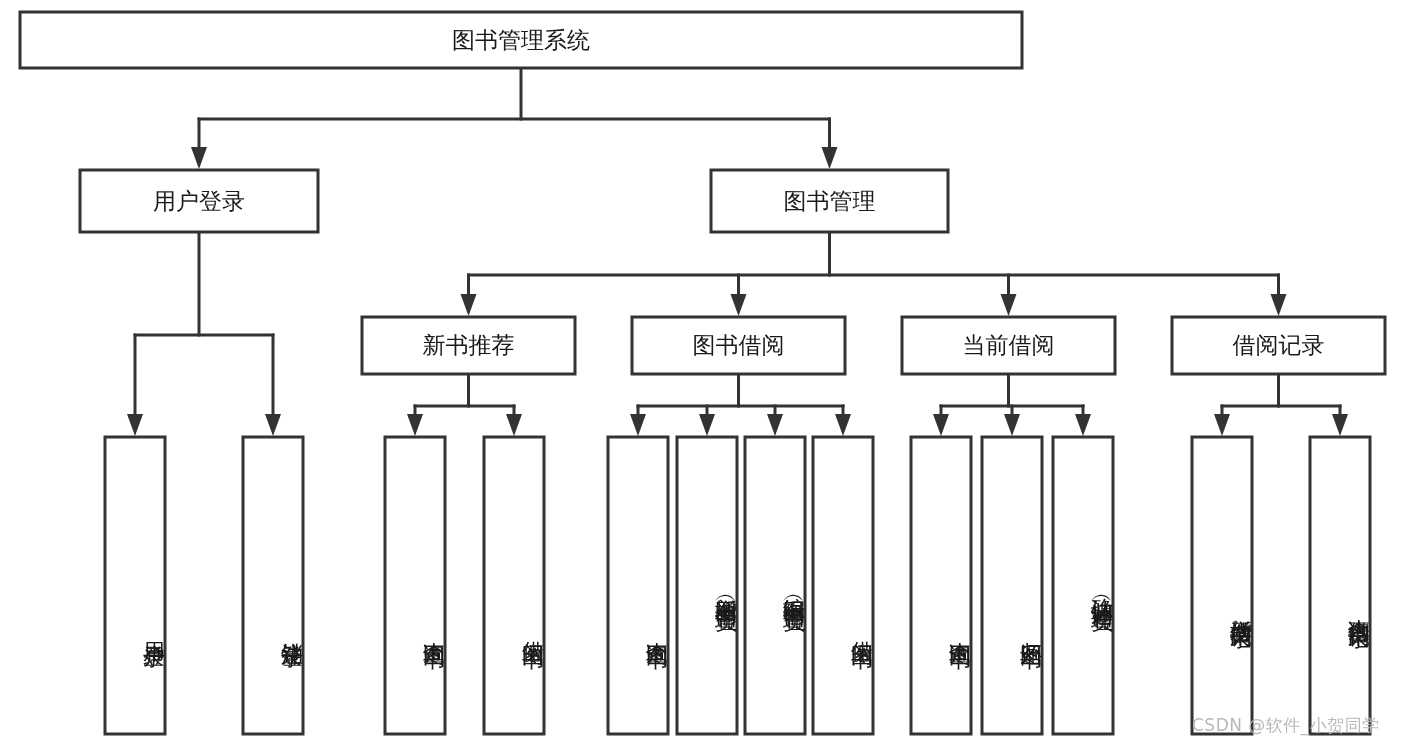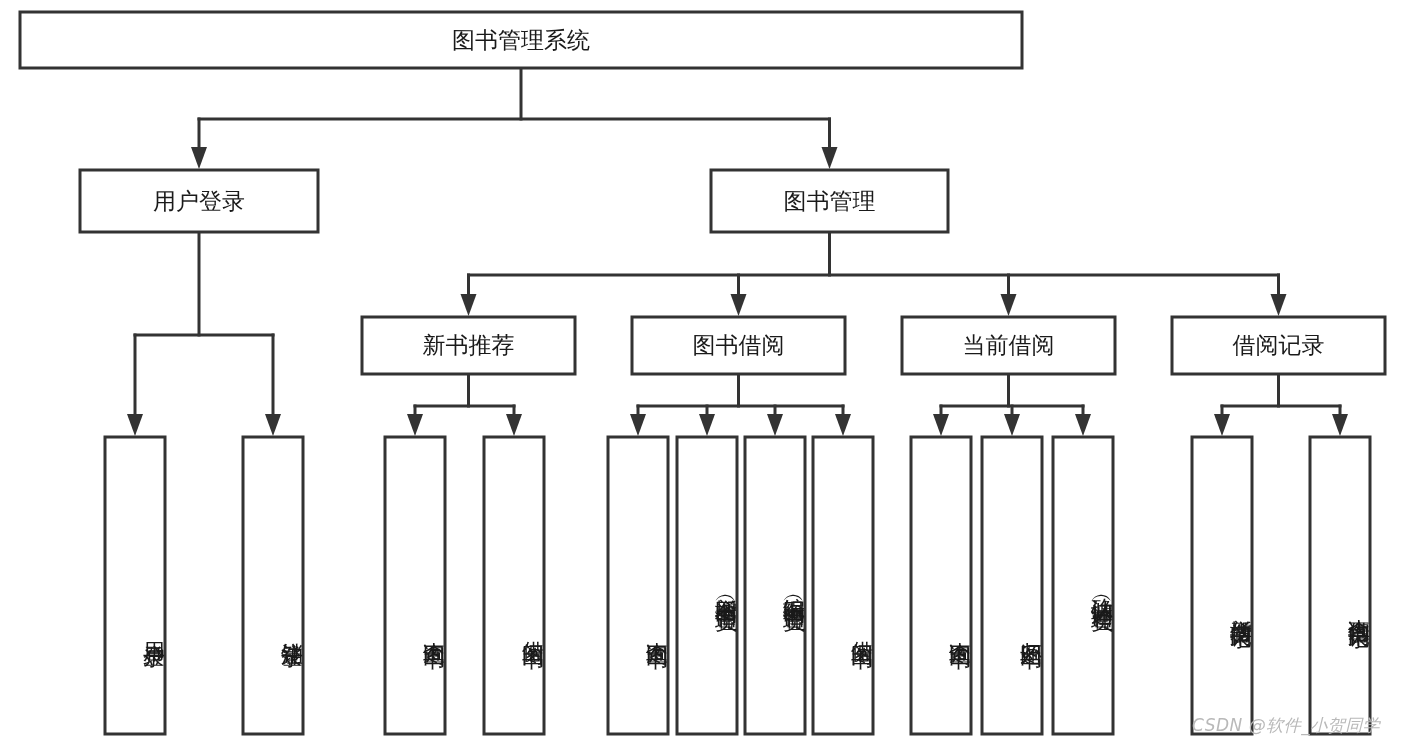--- a/index.html
+++ b/index.html
@@ -64,21 +64,20 @@
   }
   .watermark {
     position: absolute;
     left: 1192px;
     top: 714px;
     font-family: "DejaVu Sans", "Liberation Sans", sans-serif;
     font-size: 17px;
     color: #b9b9b9;
     white-space: nowrap;
     letter-spacing: 0.5px;
-    font-style: italic;
   }
 </style>
 </head>
 <body>
 
 <div id="diagram-root">
   <svg class="flow" viewBox="0 0 1405 747">
     <g id="connector-layer">
         <line class="conn" x1="521" y1="68" x2="521" y2="119"></line>
         <line class="conn" x1="199" y1="119" x2="829.5" y2="119"></line>

